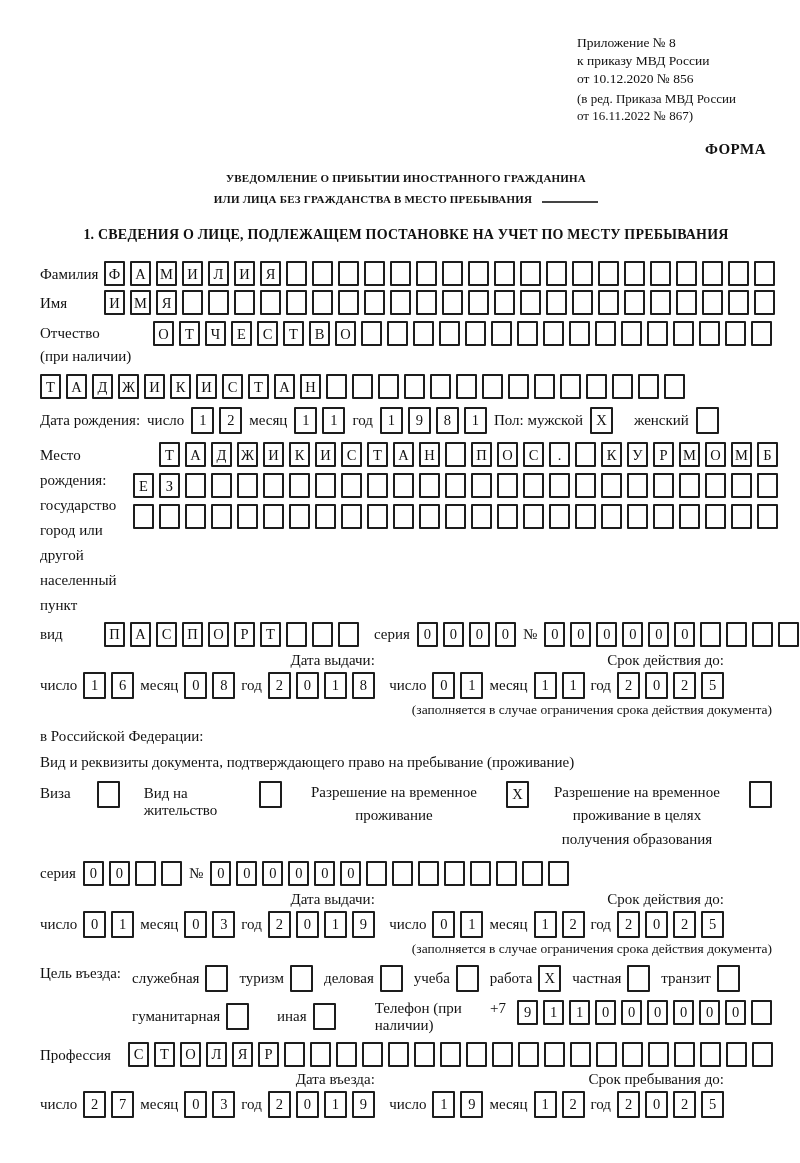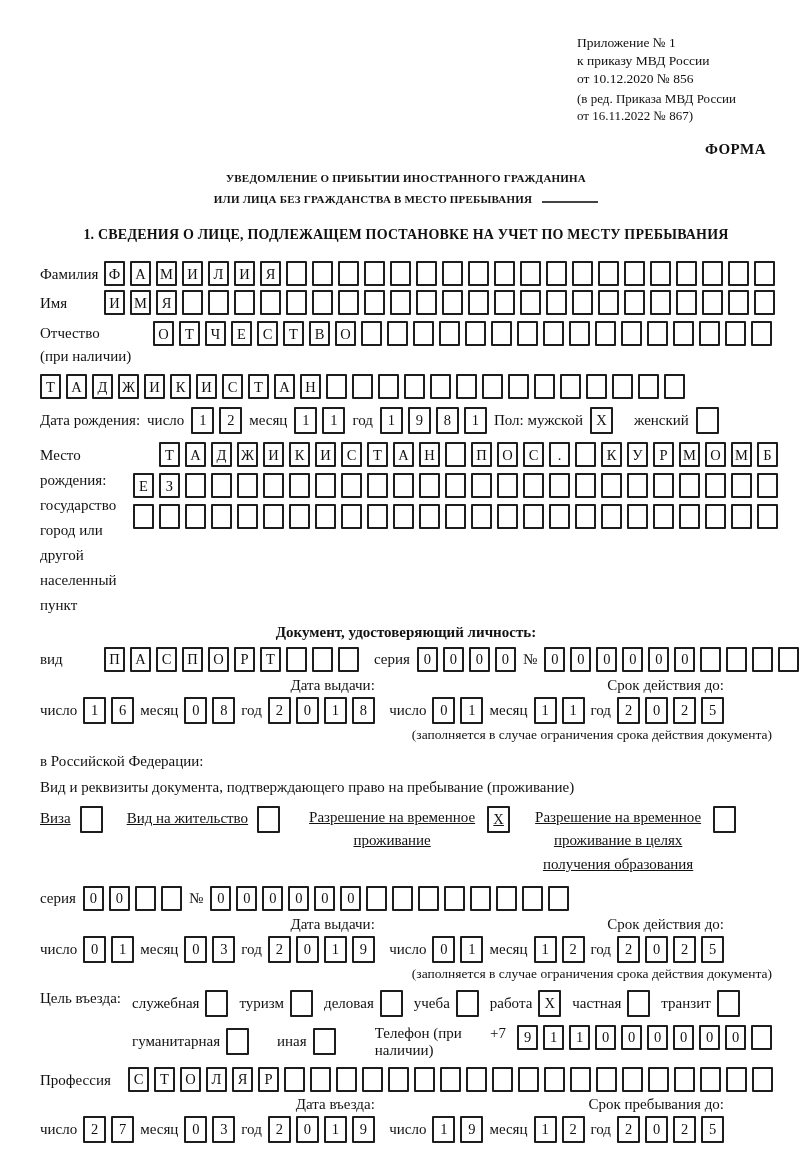--- a/index.html
+++ b/index.html
@@ -42,36 +42,36 @@
   .dgroup{display:flex;flex-direction:column;}
   .dg-r{margin-left:auto;margin-right:48px;}
   .dheading{text-align:right;font-size:15px;margin-bottom:3px;}
   .dline{display:flex;align-items:center;gap:6px;}
   .note{ text-align:right;font-size:13.5px;margin:3px 0 6px 0;}
 
   .intro{font-size:15px;line-height:1.7;margin-top:4px;}
 
   
   .optrow{display:flex;align-items:flex-start;margin-top:6px;margin-bottom:2px;}
-  .opt{display:flex;align-items:flex-start;gap:9px;text-decoration:underline;}
+  .opt{display:flex;align-items:flex-start;gap:26px;}
   .opt .olbl{padding-top:4px;}
   .optc{text-align:center;line-height:1.55;}
   .ow170{width:172px;}
 
   .purp{display:flex;align-items:center;gap:6px;flex:none;}
   .purprow{display:flex;gap:11px;margin-top:8px;margin-bottom:2px;}
   .ind92{margin-left:92px;}
 </style>
 </head>
 <body>
 
 <div class="page">
 
   <div class="hdr">
-    <div>Приложение № 1</div>
+    <div>Приложение № 8</div>
     <div>к приказу МВД России</div>
     <div>от 10.12.2020 № 856</div>
     <div class="hdr-sub">
       <div>(в ред. Приказа МВД России</div>
       <div>от 16.11.2022 № 867)</div>
     </div>
   </div>
   <div class="forma">ФОРМА</div>
 
   <div class="title">
@@ -321,21 +321,20 @@
           <span class="cell"></span>
           <span class="cell"></span>
           <span class="cell"></span>
           <span class="cell"></span>
           <span class="cell"></span>
           <span class="cell"></span>
         </span>
     </span>
   </div>
 
-  <div class="center-bold">Документ, удостоверяющий личность:</div>
 
   <div class="inlinerow">
     <span class="t" style="width:57px;">вид</span>
     <span class="cells">
         <span class="cell">П</span>
         <span class="cell">А</span>
         <span class="cell">С</span>
         <span class="cell">П</span>
         <span class="cell">О</span>
         <span class="cell">Р</span>

